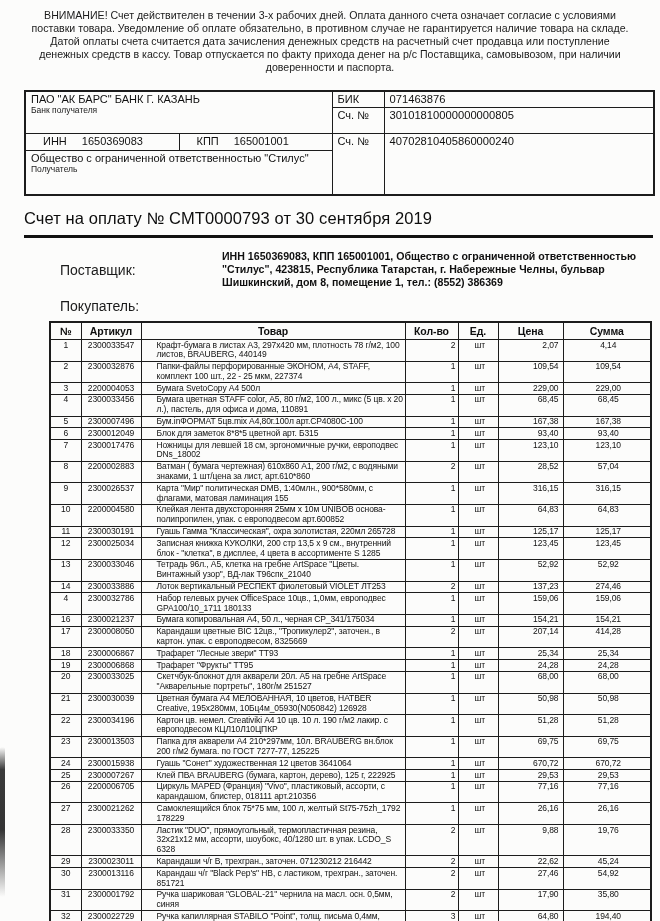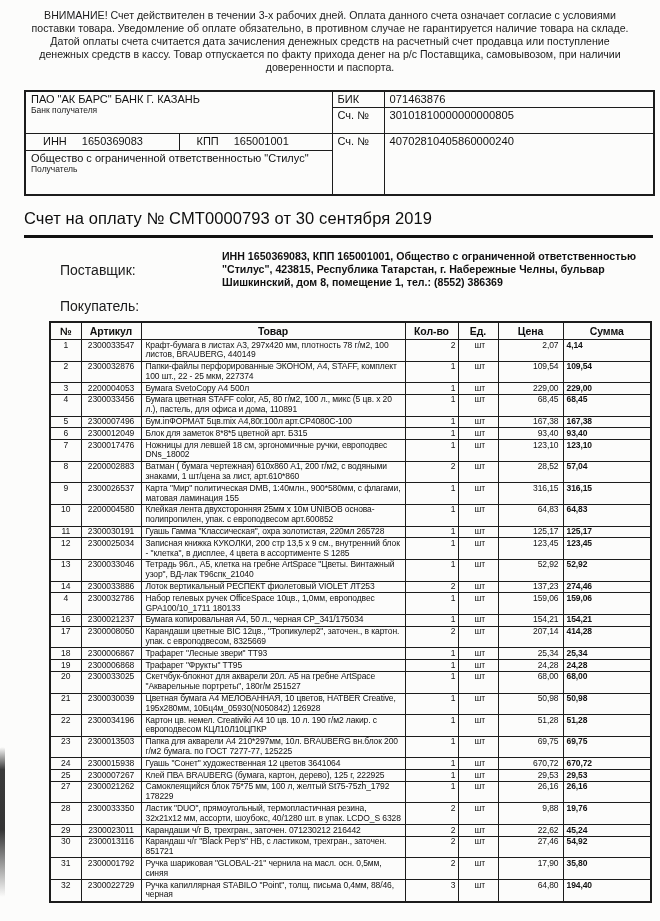--- a/index.html
+++ b/index.html
@@ -58,25 +58,25 @@
     border:2px solid #1c1c1c;
     font-size:8.5px;line-height:9.8px;letter-spacing:-0.1px;color:#121212;
   }
   .items th{
     border:1px solid #1c1c1c;padding:2px 2px;font-size:10.5px;font-weight:700;
     text-align:center;line-height:12px;color:#0f0f0f;
   }
   .items td{border:1px solid #1c1c1c;padding:0.5px 3px;vertical-align:top;}
   .items .c-num{text-align:center;}
   .items .c-art{text-align:center;}
-  .items .c-name{padding-left:4px;padding-right:1px;}
+  .items .c-name{padding-left:15px;padding-right:1px;}
   .items .c-qty{text-align:right;padding-right:2px;}
   .items .c-unit{text-align:left;padding-left:16px;}
   .items .c-price{text-align:right;padding-right:4px;}
-  .items .c-sum{text-align:left;padding-right:0;font-weight:bold;}
+  .items .c-sum{text-align:center;padding-right:0;}
 </style>
 </head>
 <body>
 
 <div class="page">
 
   <div class="scan-strip"></div>
 
   <p class="notice">ВНИМАНИЕ! Счет действителен в течении 3-х рабочих дней. Оплата данного счета означает согласие с условиями поставки товара. Уведомление об оплате обязательно, в противном случае не гарантируется наличие товара на складе. Датой оплаты счета считается дата зачисления денежных средств на расчетный счет продавца или поступление денежных средств в кассу. Товар отпускается по факту  прихода денег на р/с Поставщика, самовывозом, при наличии доверенности и паспорта.</p>
 
@@ -382,20 +382,29 @@
         <tr>
           <td class="c-num">25</td>
           <td class="c-art">2300007267</td>
           <td class="c-name">Клей ПВА BRAUBERG (бумага, картон, дерево), 125 г, 222925</td>
           <td class="c-qty">1</td>
           <td class="c-unit">шт</td>
           <td class="c-price">29,53</td>
           <td class="c-sum">29,53</td>
         </tr>
         <tr>
+          <td class="c-num">26</td>
+          <td class="c-art">2200006705</td>
+          <td class="c-name">Циркуль MAPED (Франция) "Vivo", пластиковый, ассорти, с карандашом, блистер, 018111 арт.210356</td>
+          <td class="c-qty">1</td>
+          <td class="c-unit">шт</td>
+          <td class="c-price">77,16</td>
+          <td class="c-sum">77,16</td>
+        </tr>
+        <tr>
           <td class="c-num">27</td>
           <td class="c-art">2300021262</td>
           <td class="c-name">Самоклеящийся блок 75*75 мм, 100 л, желтый St75-75zh_1792 178229</td>
           <td class="c-qty">1</td>
           <td class="c-unit">шт</td>
           <td class="c-price">26,16</td>
           <td class="c-sum">26,16</td>
         </tr>
         <tr>
           <td class="c-num">28</td>

